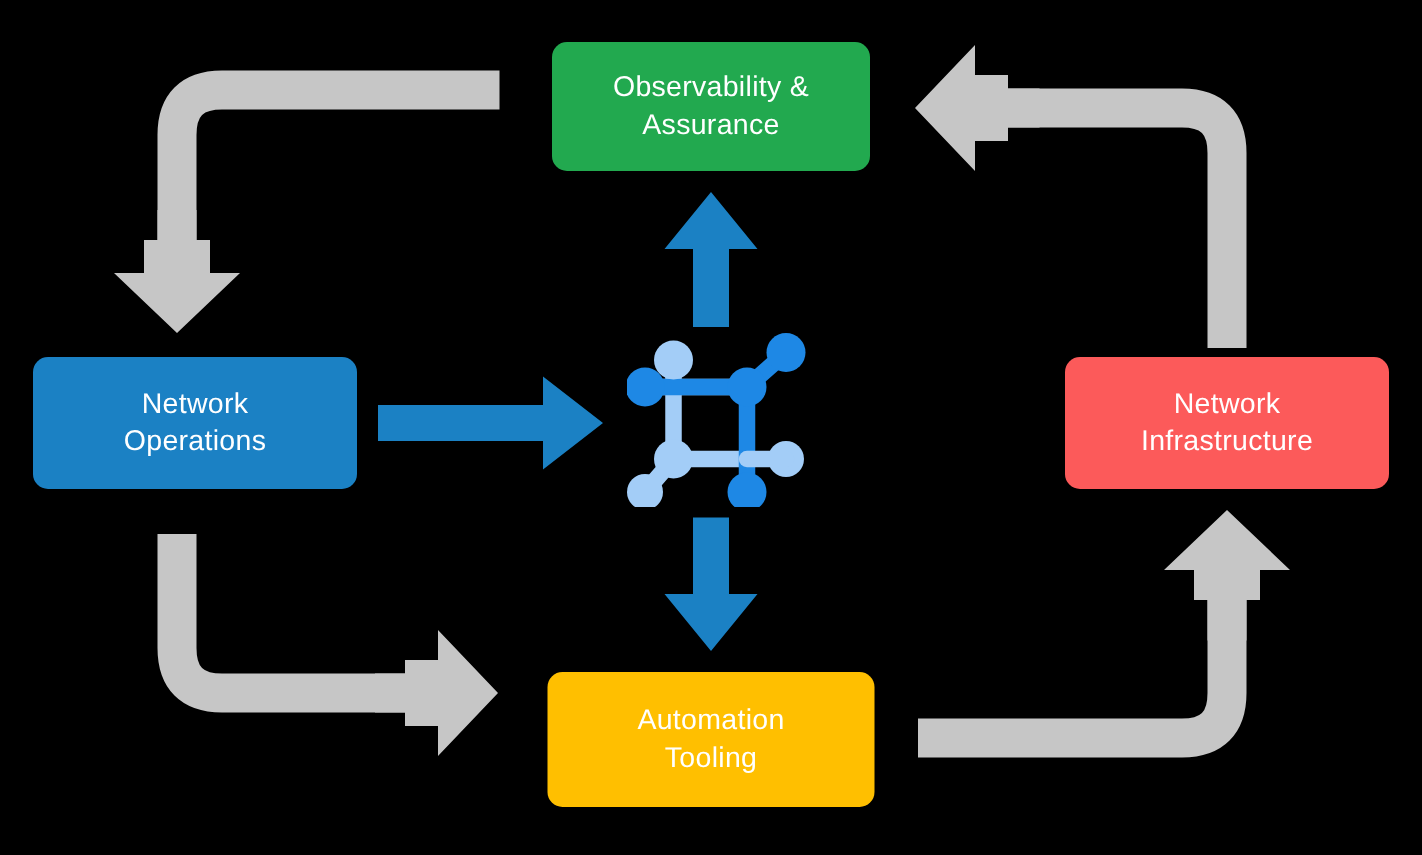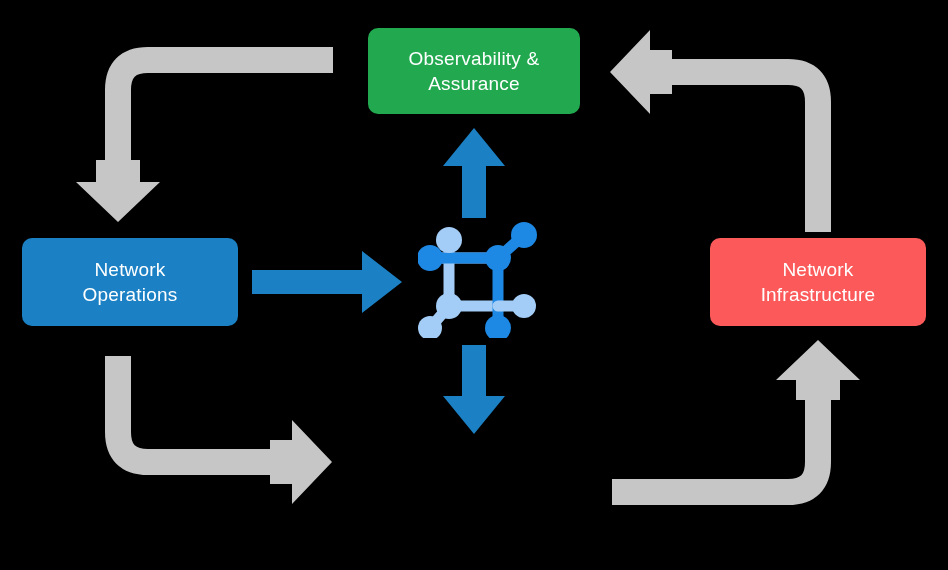--- a/index.html
+++ b/index.html
@@ -167,14 +167,18 @@
   <div class="node-box" id="box-network-operations">
     <span class="node-label">Network
 Operations</span>
   </div>
 
   <div class="node-box" id="box-network-infrastructure">
     <span class="node-label">Network
 Infrastructure</span>
   </div>
 
+  <div class="node-box" id="box-automation-tooling">
+    <span class="node-label">Automation
+Tooling</span>
+  </div>
 
 </div>
 
 </body></html>

